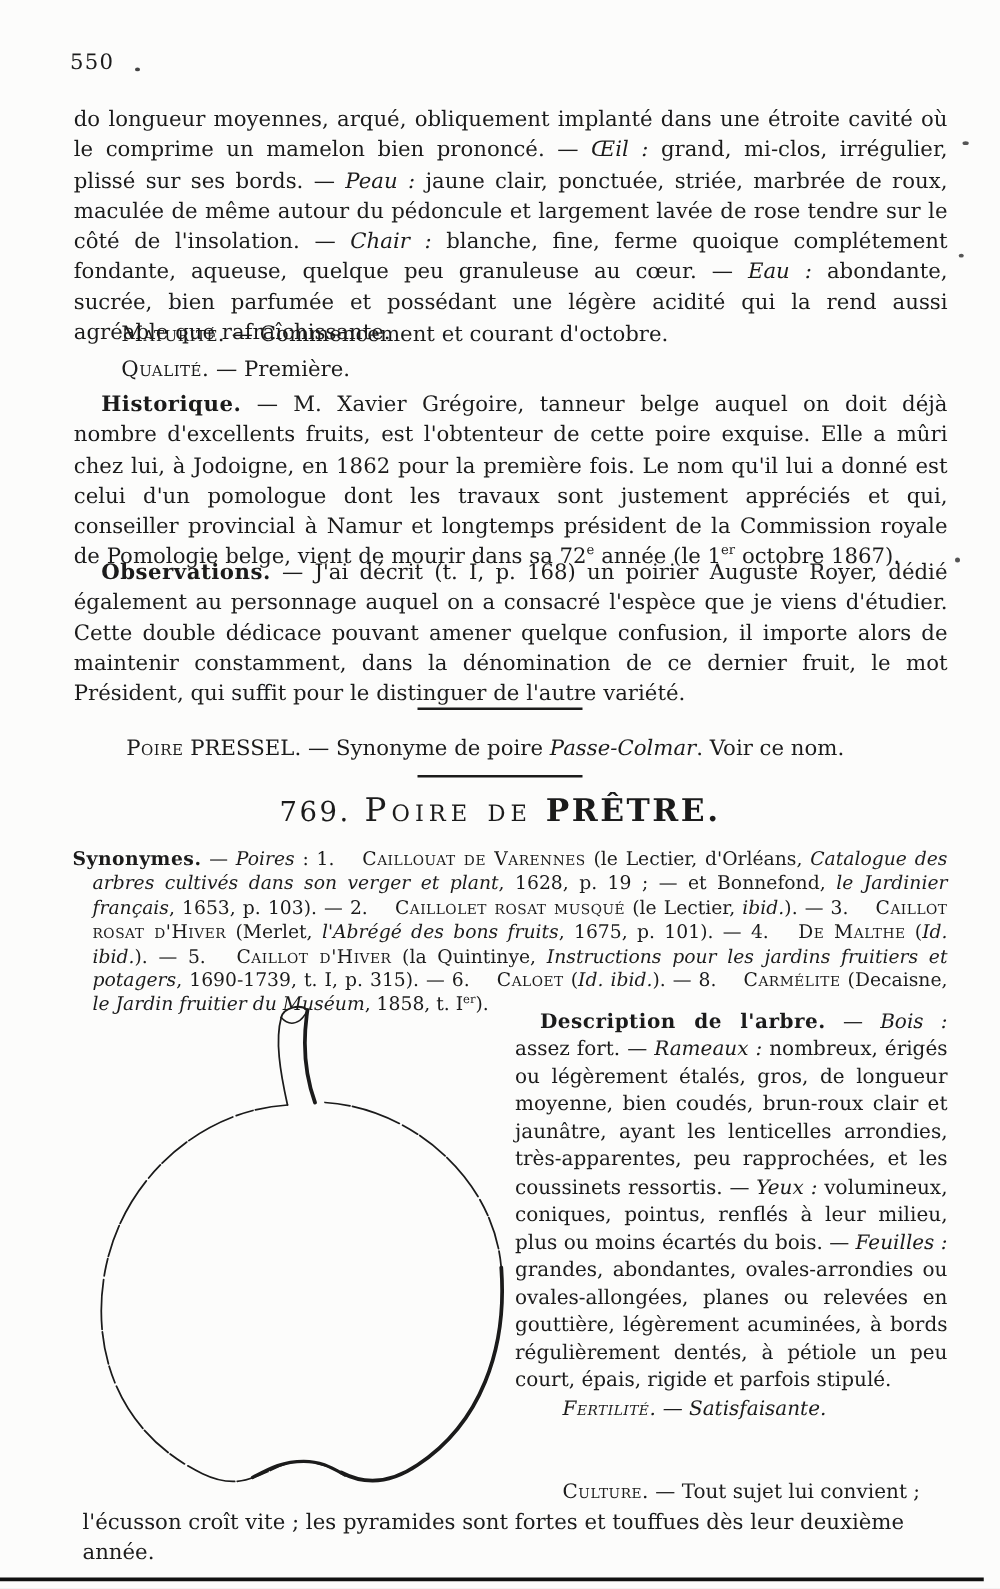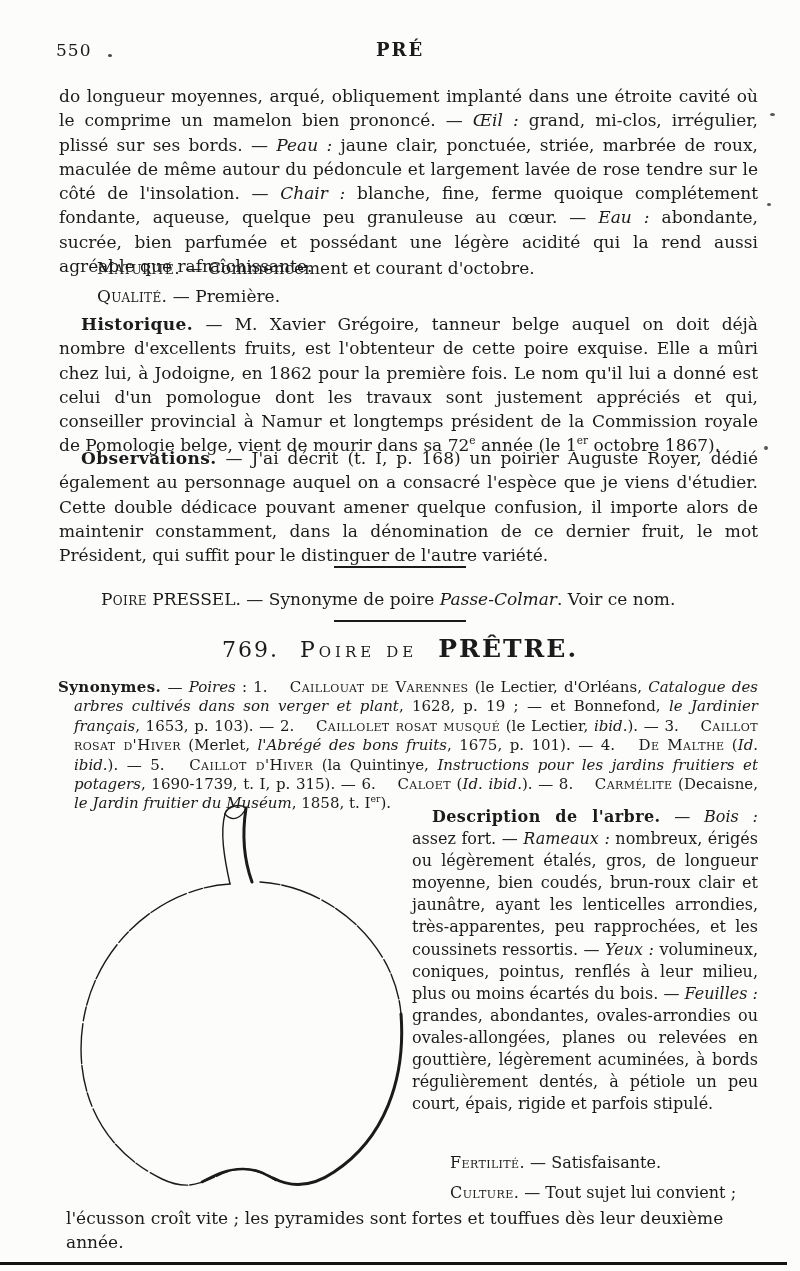--- a/index.html
+++ b/index.html
@@ -33,45 +33,44 @@
   .p-obs{top:446px;text-indent:22px;}
 
   .rule{left:334px;width:132px;height:2px;background:#1b1b1b;}
   .rule-1{top:566px;}
   .rule-2{top:620px;}
 
   .p-pressel{top:587px;text-indent:26px;}
 
   .article-heading{left:0;top:634px;width:100%;text-align:center;white-space:nowrap;}
   .h-num{font-size:22px;letter-spacing:2px;}
-  .h-prefix{font-size:22px;font-variant:small-caps;letter-spacing:4px;margin:0 16px;}
+  .h-prefix{font-size:26px;font-variant:small-caps;letter-spacing:4px;margin:0 6px;}
   .h-name{font-size:25px;font-weight:bold;letter-spacing:2px;}
 
   .synonymes{left:58px;top:678px;width:700px;font-size:15px;line-height:19.4px;padding-left:16px;text-indent:-16px;box-sizing:border-box;}
 
   .figure{left:62px;top:802px;width:350px;height:395px;}
   .desc-col{left:412px;width:346px;font-size:16px;line-height:22.1px;}
   .p-desc{top:806px;text-indent:20px;}
-  .p-fert{top:1152px;text-indent:22px;}
+  .p-fert{top:1116px;text-indent:22px;font-style:italic;}
   .p-cult{top:1182px;text-indent:22px;}
   .p-cult-cont{left:66px;top:1206px;width:692px;font-size:17px;line-height:24px;}
 
   .bottom-bar{left:0;top:1262px;width:787px;height:3px;background:#111;}
   .speckle{background:#555;border-radius:50%;}
   .sp1{left:770px;top:113px;width:5px;height:3px;}
   .sp2{left:767px;top:203px;width:4px;height:3px;}
   .sp3{left:764px;top:446px;width:4px;height:4px;}
 </style>
 </head>
 <body>
 
 <div class="page">
 
   <div class="abs pageno">550</div>
-  <div class="abs running-title">PRÉ</div>
   <div class="abs header-dot"></div>
 
   <p class="abs body-col just p1"><span>do longueur moyennes, arqué, obliquement implanté dans une étroite cavité où le comprime un mamelon bien prononcé. — </span><span class="seg-i">Œil :</span><span> grand, mi-clos, irrégulier, plissé sur ses bords. — </span><span class="seg-i">Peau :</span><span> jaune clair, ponctuée, striée, marbrée de roux, maculée de même autour du pédoncule et largement lavée de rose tendre sur le côté de l'insolation. — </span><span class="seg-i">Chair :</span><span> blanche, fine, ferme quoique complétement fondante, aqueuse, quelque peu granuleuse au cœur. — </span><span class="seg-i">Eau :</span><span> abondante, sucrée, bien parfumée et possédant une légère acidité qui la rend aussi agréable que rafraîchissante.</span></p>
   <p class="abs body-col p-mat"><span class="seg-sc">Maturité.</span><span> — Commencement et courant d'octobre.</span></p>
   <p class="abs body-col p-qual"><span class="seg-sc">Qualité.</span><span> — Première.</span></p>
   <p class="abs body-col just p-hist"><span class="seg-b">Historique.</span><span> — M. Xavier Grégoire, tanneur belge auquel on doit déjà nombre d'excellents fruits, est l'obtenteur de cette poire exquise. Elle a mûri chez lui, à Jodoigne, en 1862 pour la première fois. Le nom qu'il lui a donné est celui d'un pomologue dont les travaux sont justement appréciés et qui, conseiller provincial à Namur et longtemps président de la Commission royale de Pomologie belge, vient de mourir dans sa 72</span><span class="seg-sup">e</span><span> année (le 1</span><span class="seg-sup">er</span><span> octobre 1867).</span></p>
   <p class="abs body-col just p-obs"><span class="seg-b">Observations.</span><span> — J'ai décrit (t. I, p. 168) un poirier Auguste Royer, dédié également au personnage auquel on a consacré l'espèce que je viens d'étudier. Cette double dédicace pouvant amener quelque confusion, il importe alors de maintenir constamment, dans la dénomination de ce dernier fruit, le mot Président, qui suffit pour le distinguer de l'autre variété.</span></p>
 
   <div class="abs rule rule-1"></div>
 

